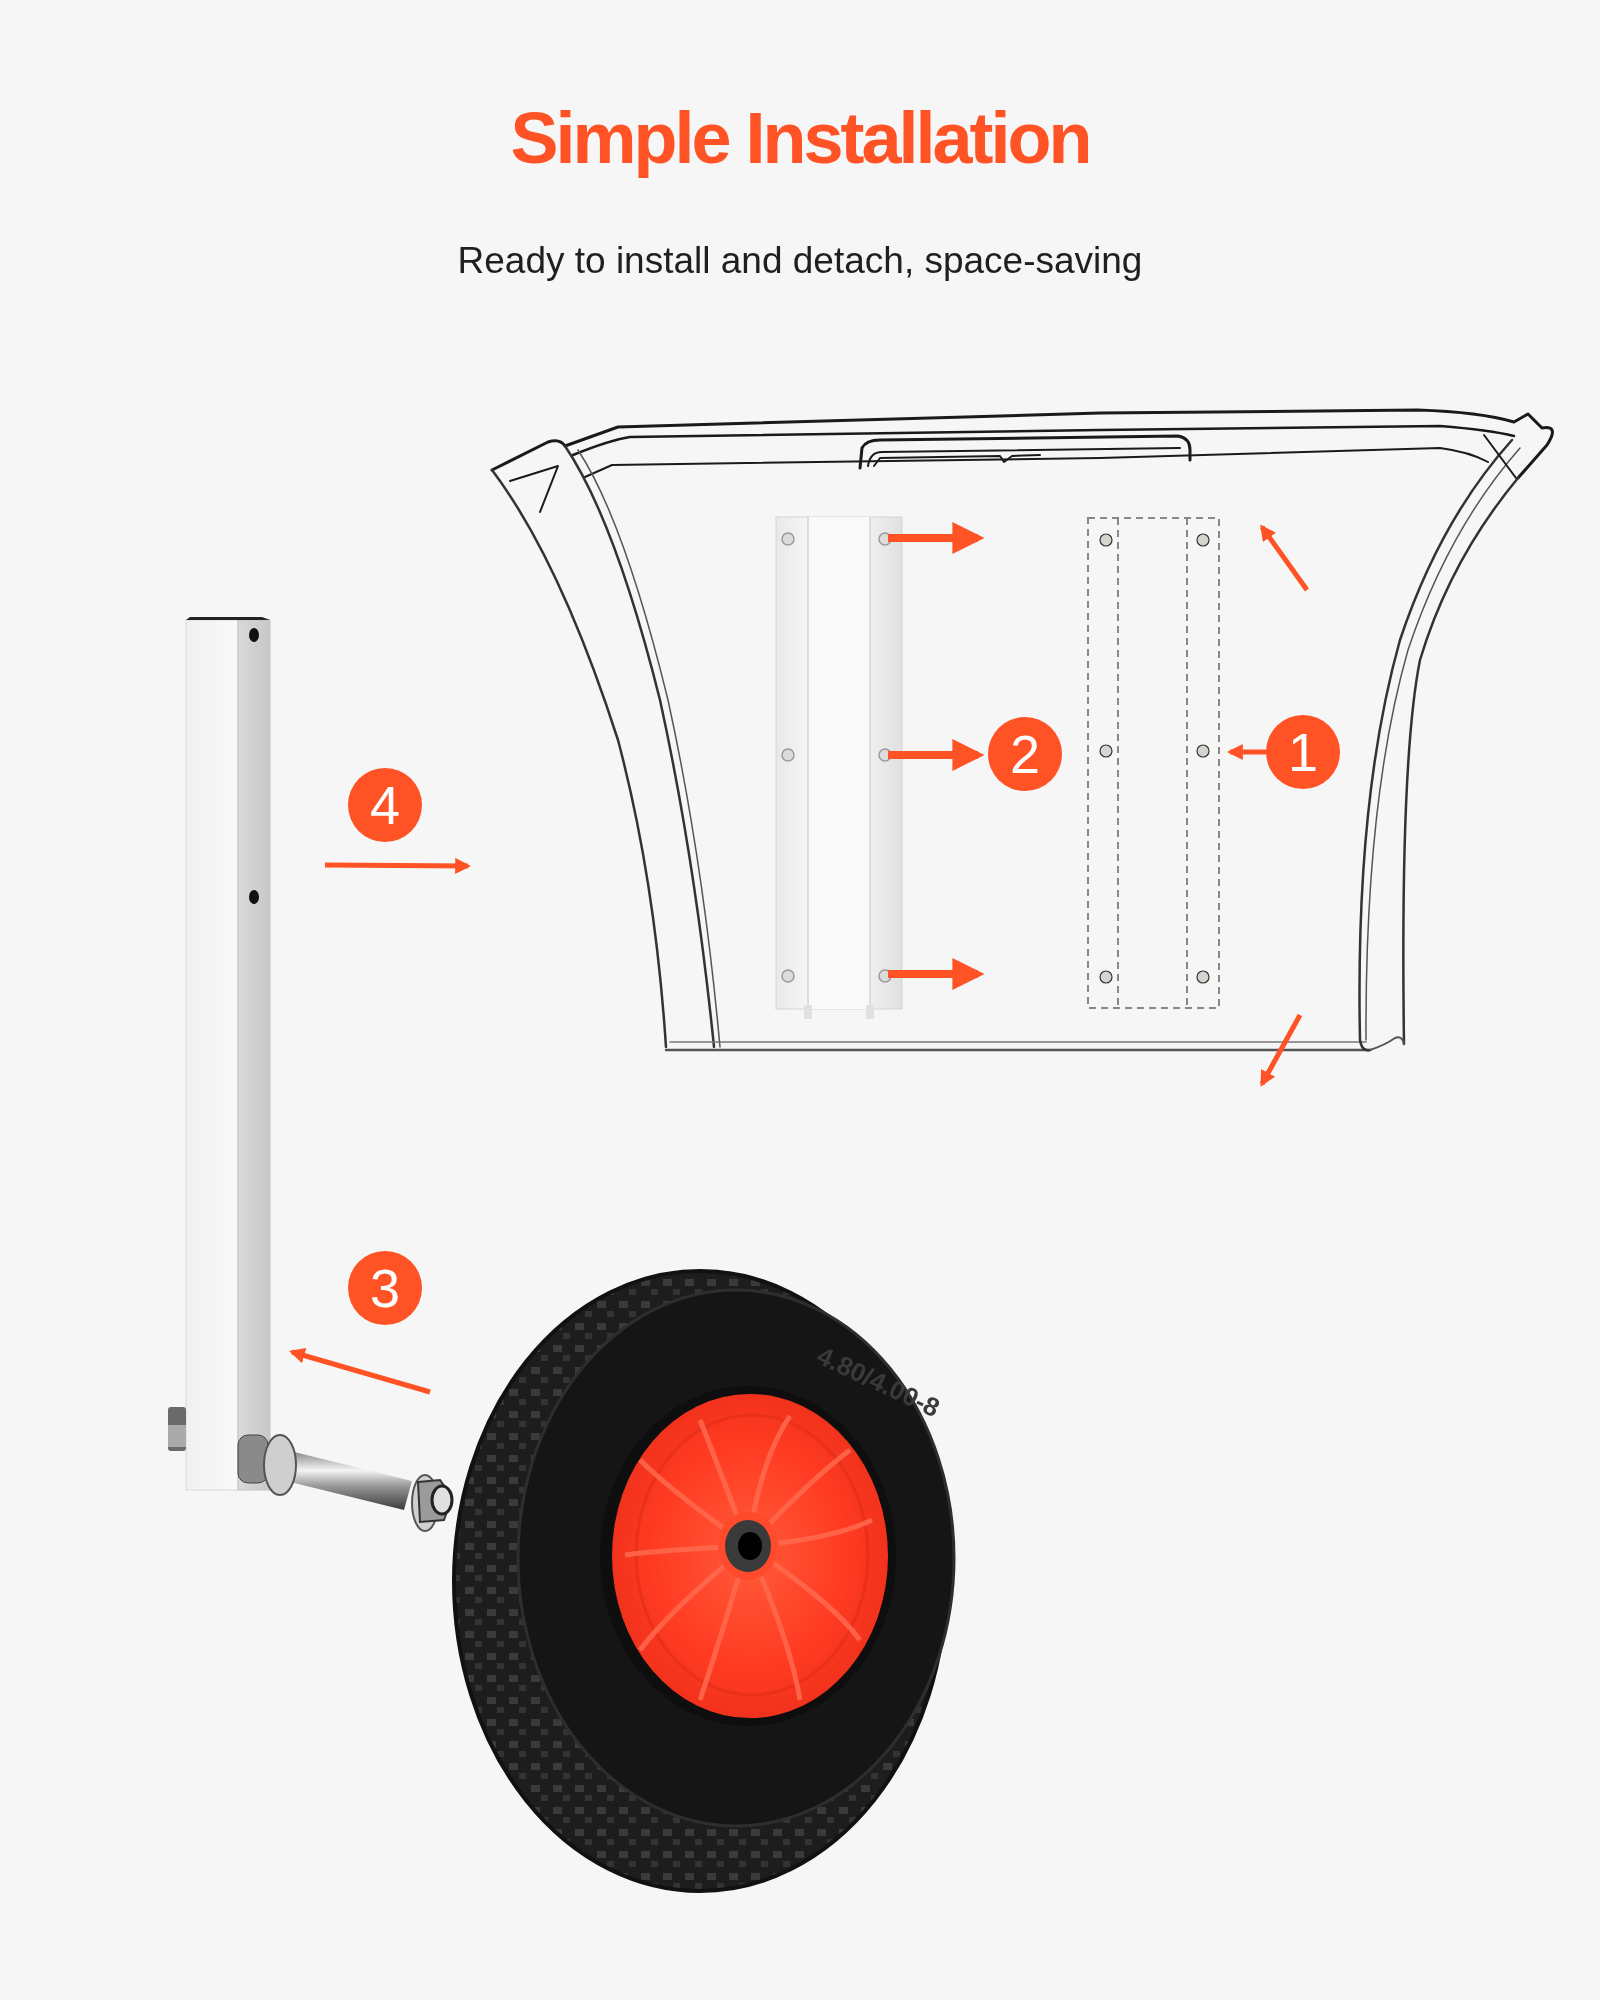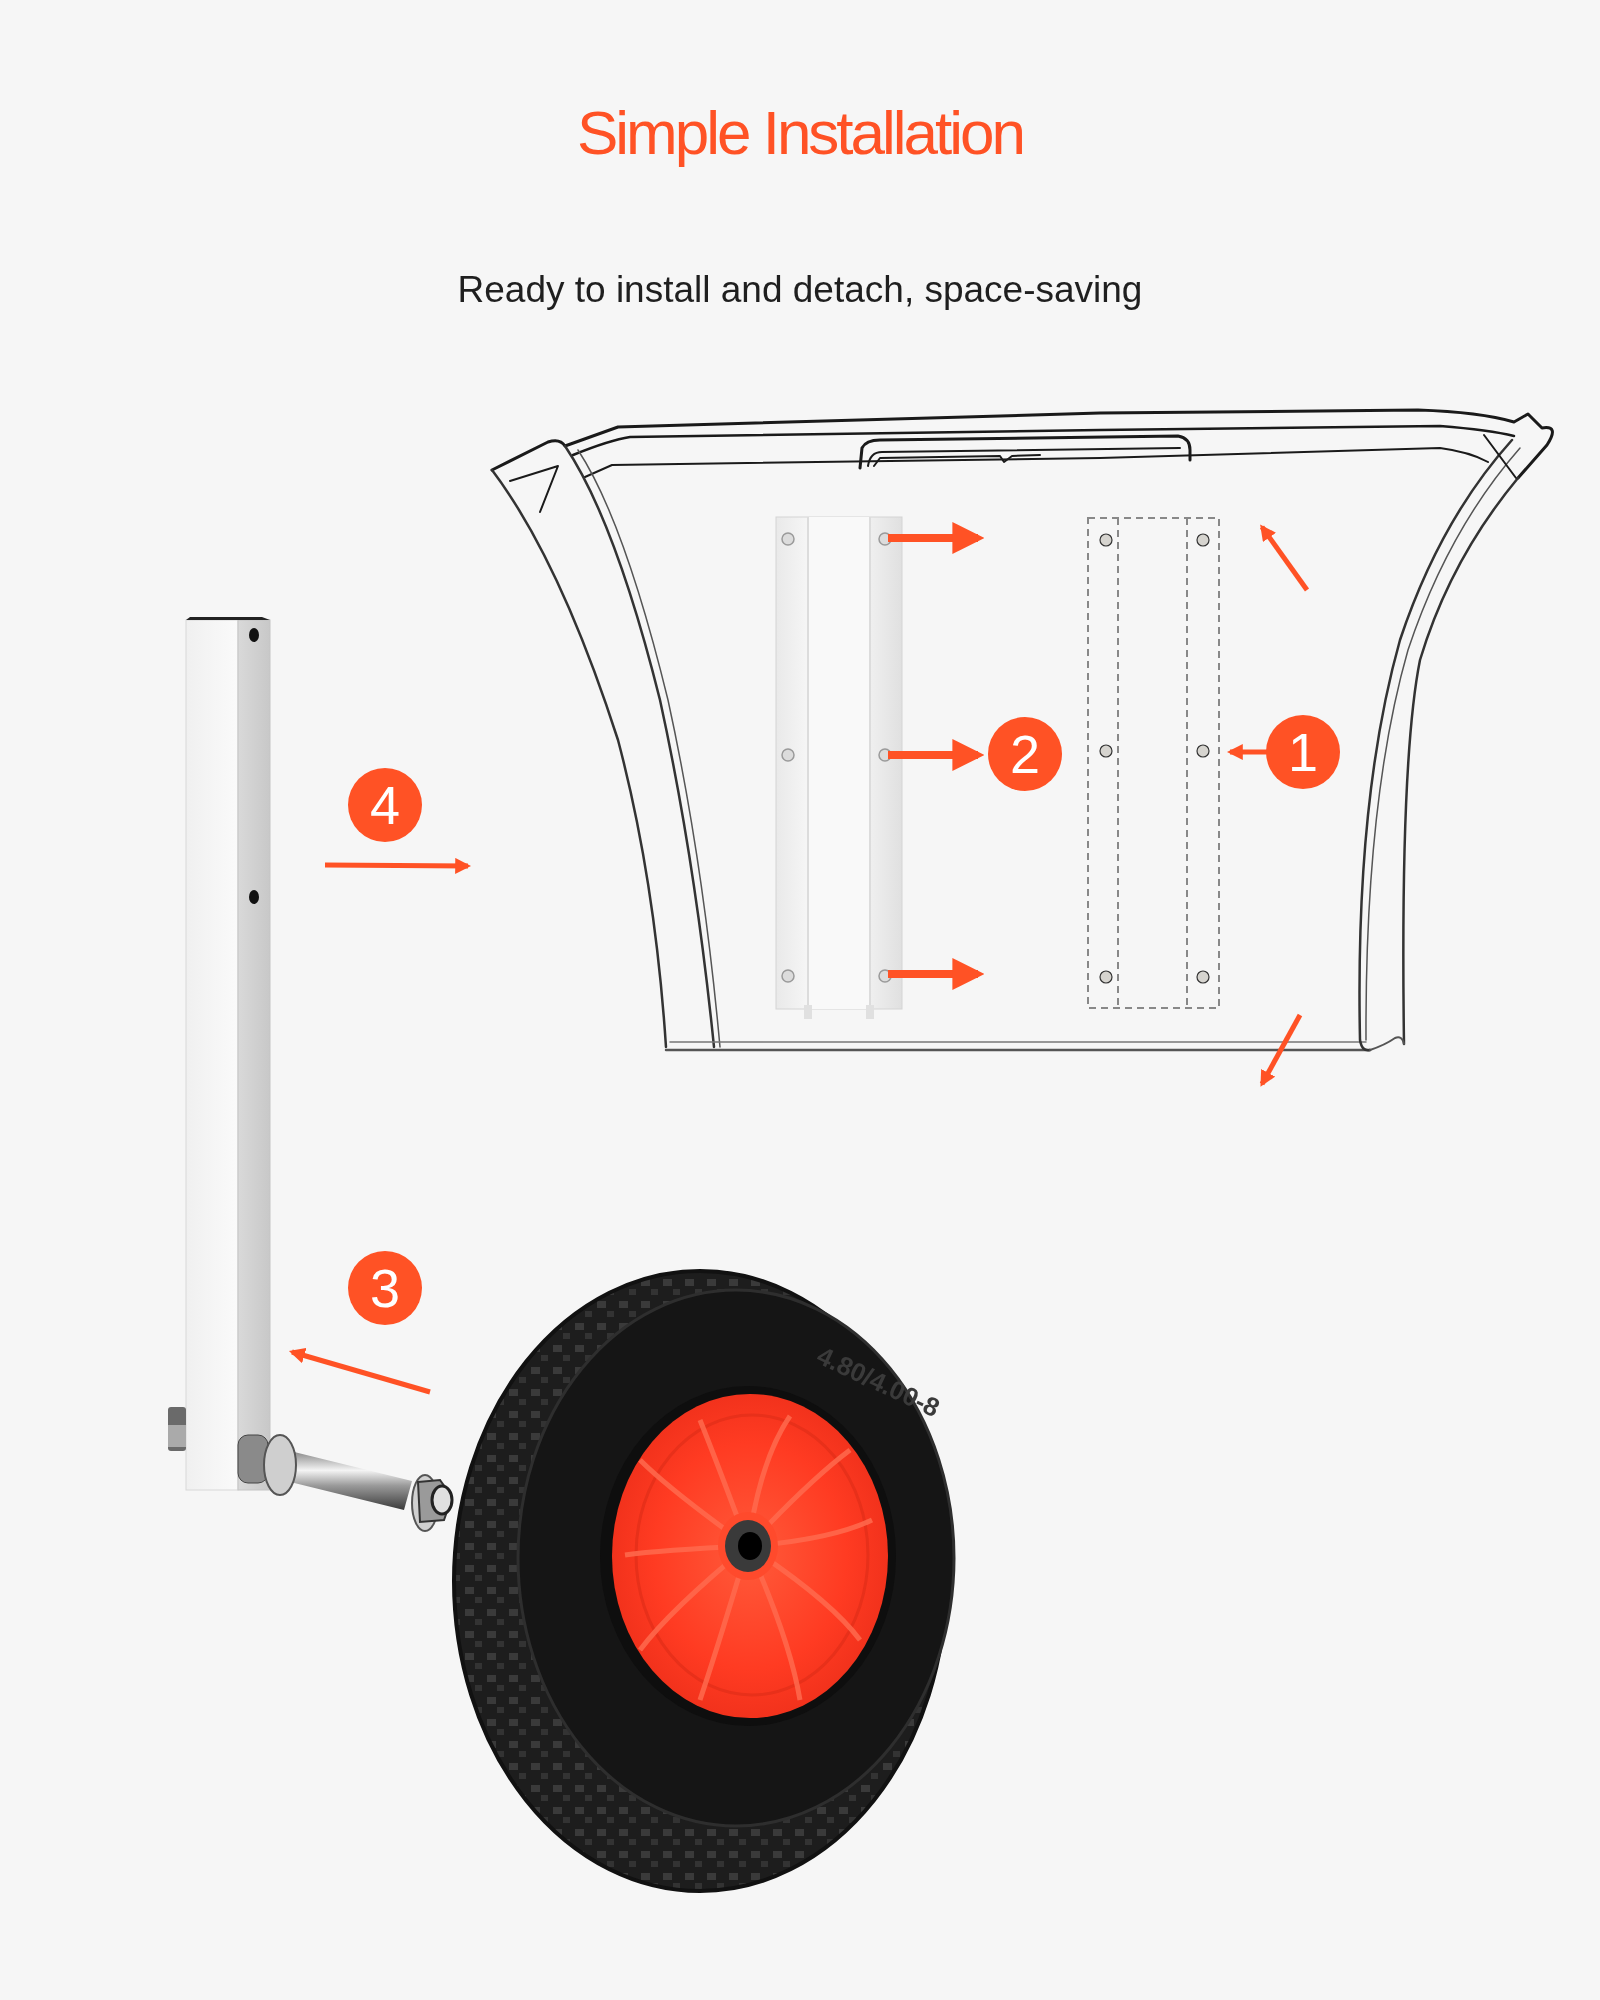--- a/index.html
+++ b/index.html
@@ -6,30 +6,29 @@
   body {
     width: 1600px; height: 2000px; overflow: hidden;
     background: #f6f6f6;
     font-family: "Liberation Sans", "DejaVu Sans", sans-serif;
     position: relative;
   }
   .title {
     position: absolute; left: 0; right: 0; top: 102px;
     text-align: center;
     font-family: "Liberation Sans", sans-serif;
-    font-weight: 400; font-size: 62px; letter-spacing: -3px;
+    font-weight: 700; font-size: 72px; letter-spacing: -3px;
     line-height: 1;
   }
   .subtitle {
     position: absolute; left: 0; right: 0; top: 240px;
     text-align: center;
     font-family: "Liberation Sans", sans-serif;
     font-weight: 400; font-size: 37px; color: #1f1f1f;
     letter-spacing: 0px;
-    margin-top: 29px;
   }
   svg.scene { position: absolute; left: 0; top: 0; }
   .step-badge text {
     font-family: "Liberation Sans", sans-serif;
     font-weight: 400;
   }
   .tire-label {
     font-family: "Liberation Sans", sans-serif;
     font-weight: 700;
   }

